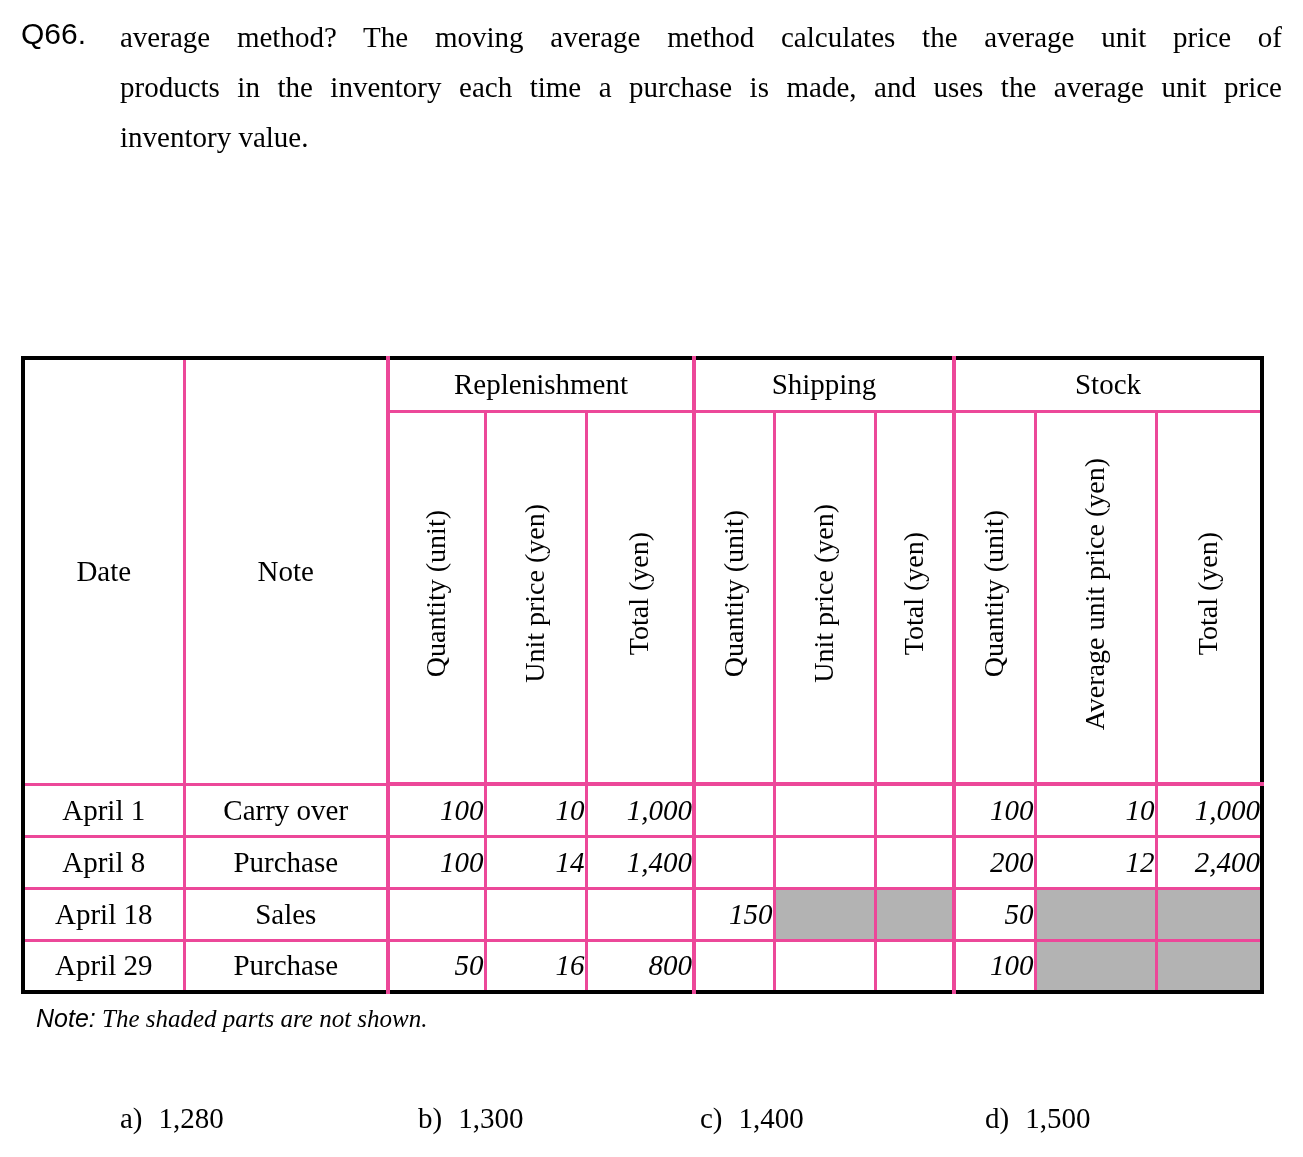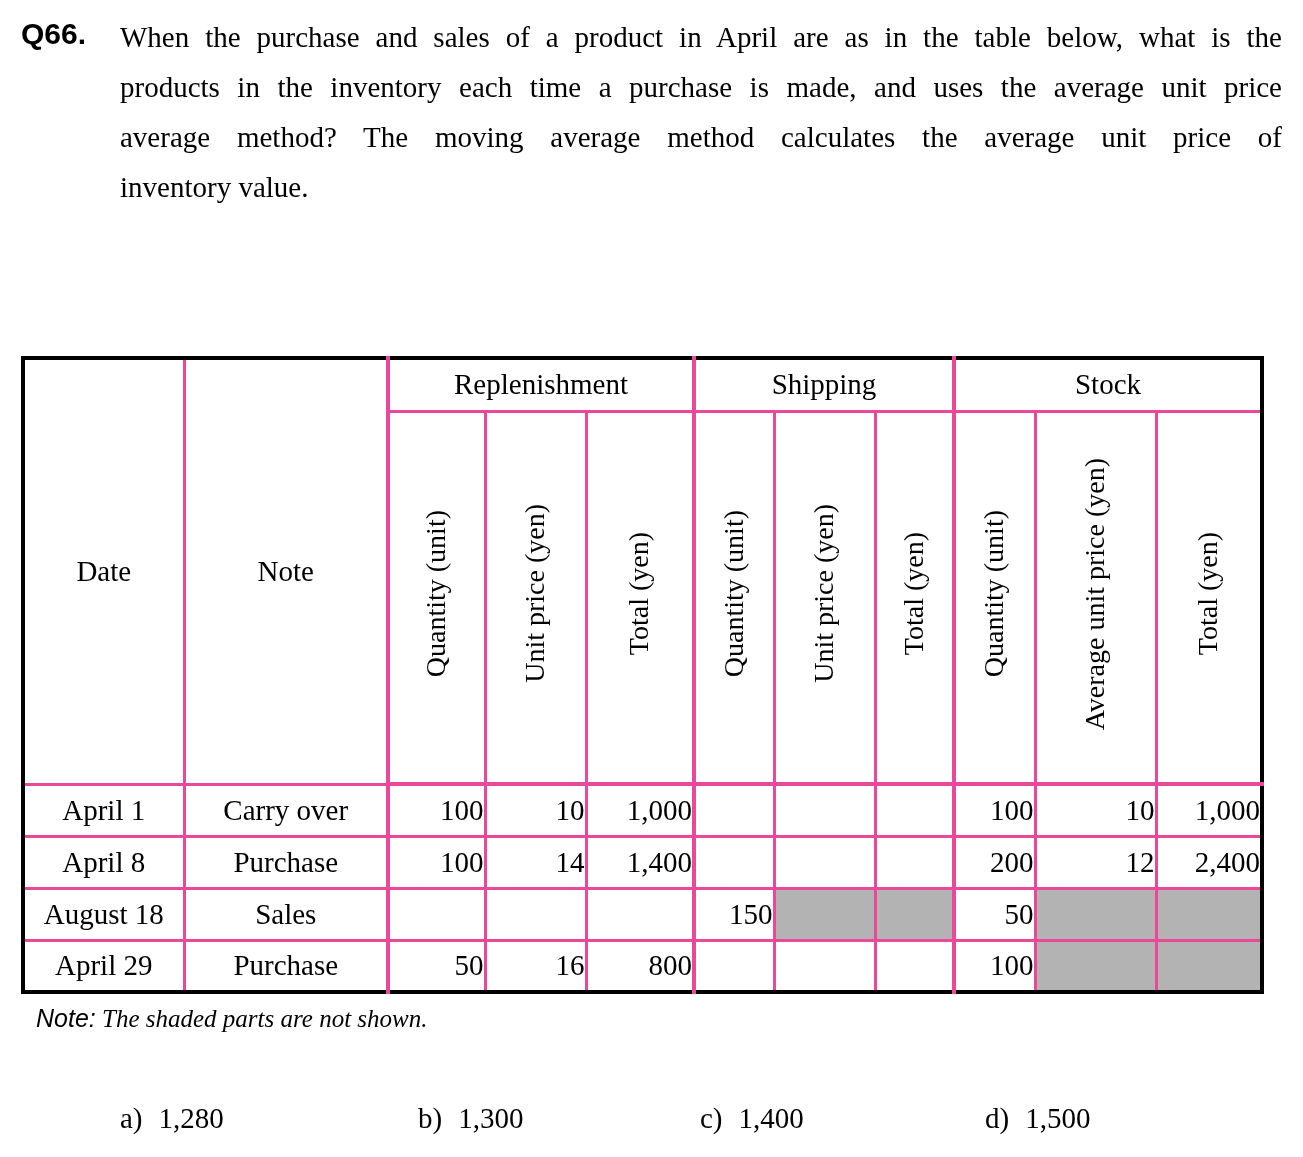--- a/index.html
+++ b/index.html
@@ -2,62 +2,61 @@
 <html><head>
 <meta charset="utf-8">
 <style>
   * { margin:0; padding:0; box-sizing:border-box; }
   html,body { width:1303px; height:1157px; background:#ffffff; color:#000; overflow:hidden;
               font-family:"Liberation Serif", serif; }
   .page { position:relative; width:1303px; height:1157px; }
 
   
   .qnum { position:absolute; left:21px; top:17px;
-          font-family:"Liberation Sans", sans-serif; font-weight:bold; font-size:30px; }
+          font-family:"Liberation Sans", sans-serif; font-weight:normal; font-size:30px; }
   .qtext { position:absolute; left:120px; top:12px; width:1162px;
            font-size:29px; line-height:50px; }
   .qline { text-align:justify; text-align-last:justify; }
   .qline.last { text-align-last:left; }
 
   
   table.inv { position:absolute; left:21px; top:356px; width:1239px;
               border-collapse:collapse; table-layout:fixed;
               border:4px solid #000; font-size:29px; }
   table.inv th, table.inv td { border:3px solid #ec4899; font-weight:normal; padding:0; }
   .grp-l { border-left-width:4px !important; }
   tr.grprow th { height:53px; }
   tr.vhead th { height:373px; text-align:center; vertical-align:middle; border-bottom-width:4px !important; }
   .vtext { display:inline-block; writing-mode:vertical-rl; transform:rotate(180deg);
            white-space:nowrap; font-size:28px; line-height:1.1; }
   tbody td { height:52px; }
   td.ctr, th.ctr { text-align:center; vertical-align:middle; }
-  td.num { text-align:right; padding-right:12px; vertical-align:middle; }
+  td.num { text-align:right; padding-right:12px; vertical-align:middle;font-style:italic; }
   td.shaded { background:#b3b3b3; }
 
   
   .note-line { position:absolute; left:36px; top:1004px; font-size:25px;font-style:italic; }
   .note-label { font-family:"Liberation Sans", sans-serif; }
 
   
   .options { position:absolute; left:0; top:1102px; width:1303px; height:44px; font-size:29px; }
   .opt { position:absolute; display:inline-flex; }
   .opt-a { left:120px; } .opt-b { left:418px; } .opt-c { left:700px; } .opt-d { left:985px; }
   .opt-label { display:inline-block; }
   .opt-value { display:inline-block; margin-left:16px; }
 </style>
 </head>
 <body>
 
 <div class="page">
 
   <div class="qnum">Q66.</div>
   <div class="qtext">
-    <div class="qline">When the purchase and sales of a product in April are as in the table below, what is the</div>
+    <div class="qline">average method? The moving average method calculates the average unit price of</div>
     <div class="qline">products in the inventory each time a purchase is made, and uses the average unit price</div>
-    <div class="qline">average method? The moving average method calculates the average unit price of</div>
     <div class="qline last">inventory value.</div>
   </div>
 
   <table class="inv">
     <colgroup>
       <col style="width:161px">
         <col style="width:204px">
       <col style="width:97px">
         <col style="width:101px">
         <col style="width:108px">
@@ -109,21 +108,21 @@
         <td class="num">14</td>
         <td class="num">1,400</td>
         <td class="num grp-l"></td>
         <td class="num"></td>
         <td class="num"></td>
         <td class="num grp-l">200</td>
         <td class="num">12</td>
         <td class="num">2,400</td>
       </tr>
       <tr>
-        <td class="ctr">August 18</td>
+        <td class="ctr">April 18</td>
         <td class="ctr">Sales</td>
         <td class="num grp-l"></td>
         <td class="num"></td>
         <td class="num"></td>
         <td class="num grp-l">150</td>
         <td class="num shaded"></td>
         <td class="num shaded"></td>
         <td class="num grp-l">50</td>
         <td class="num shaded"></td>
         <td class="num shaded"></td>

